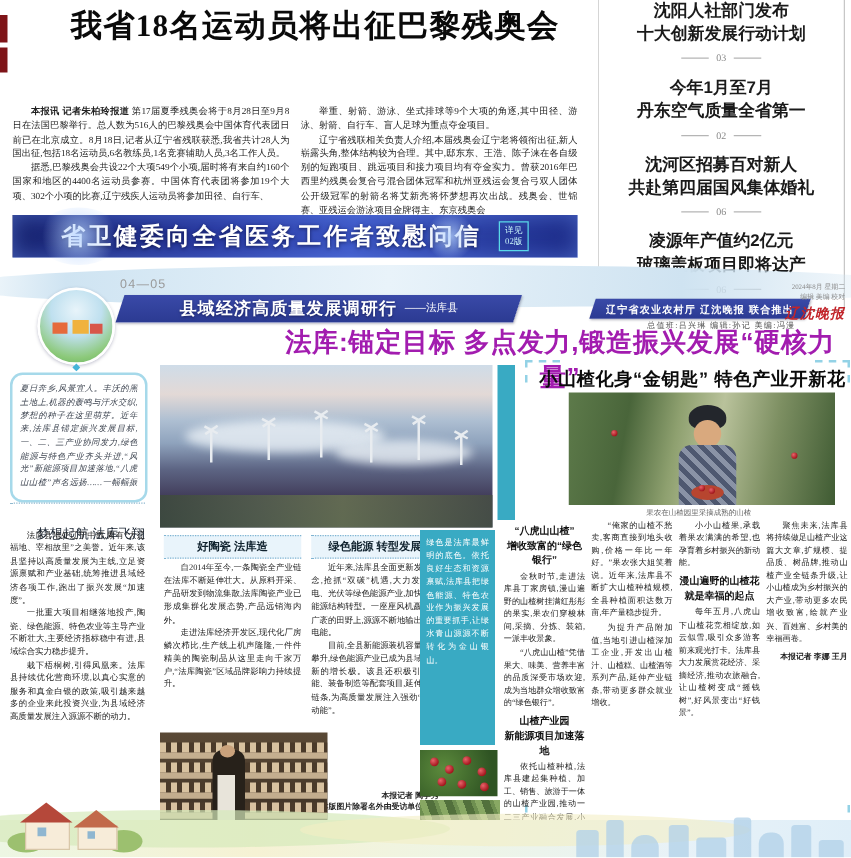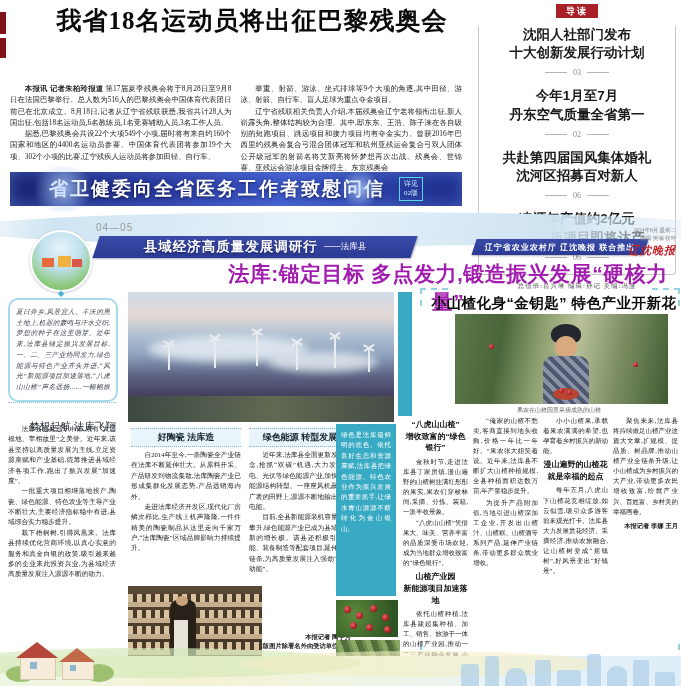--- a/index.html
+++ b/index.html
@@ -117,23 +117,20 @@
       <p style="text-indent:2em"><span class="lead">本报讯 记者朱柏玲报道</span><span> 第17届夏季残奥会将于8月28日至9月8日在法国巴黎举行。总人数为516人的巴黎残奥会中国体育代表团日前已在北京成立。8月18日,记者从辽宁省残联获悉,我省共计28人为国出征,包括18名运动员,6名教练员,1名竞赛辅助人员,3名工作人员。</span></p>
       <p>据悉,巴黎残奥会共设22个大项549个小项,届时将有来自约160个国家和地区的4400名运动员参赛。中国体育代表团将参加19个大项、302个小项的比赛,辽宁残疾人运动员将参加田径、自行车、</p>
     </div>
     <div class="tcol">
         <p>举重、射箭、游泳、坐式排球等9个大项的角逐,其中田径、游泳、射箭、自行车、盲人足球为重点夺金项目。</p>
         <p>辽宁省残联相关负责人介绍,本届残奥会辽宁老将领衔出征,新人崭露头角,整体结构较为合理。其中,邸东东、王浩、陈子涞在各自级别的短跑项目、跳远项目和接力项目均有夺金实力。曾获2016年巴西里约残奥会复合弓混合团体冠军和杭州亚残运会复合弓双人团体公开级冠军的射箭名将艾新亮将怀梦想再次出战。残奥会、世锦赛、亚残运会游泳项目金牌得主、东京残奥会</p>
       </div>
   </div>
 
   <div class="abs" style="left:478px;top:0;width:198px">
-    <div style="text-align:center;margin-bottom:8px">
-      <span class="badge">导读</span>
-    </div>
     <div class="dg-frame" style="padding:0 4px 2px">
       <div>
         <div class="dg-title">
           <div>沈阳人社部门发布</div>
           <div>十大创新发展行动计划</div>
         </div>
         <div class="dg-page">
             <span class="dg-rule"></span>
             <span>03</span>
             <span class="dg-rule"></span>
@@ -145,22 +142,22 @@
           <div>丹东空气质量全省第一</div>
         </div>
         <div class="dg-page">
             <span class="dg-rule"></span>
             <span>02</span>
             <span class="dg-rule"></span>
           </div>
       </div>
       <div>
         <div class="dg-title">
+          <div>沈河区招募百对新人</div>
           <div>共赴第四届国风集体婚礼</div>
-          <div>沈河区招募百对新人</div>
         </div>
         <div class="dg-page">
             <span class="dg-rule"></span>
             <span>06</span>
             <span class="dg-rule"></span>
           </div>
       </div>
       <div>
         <div class="dg-title">
           <div>凌源年产值约2亿元</div>

